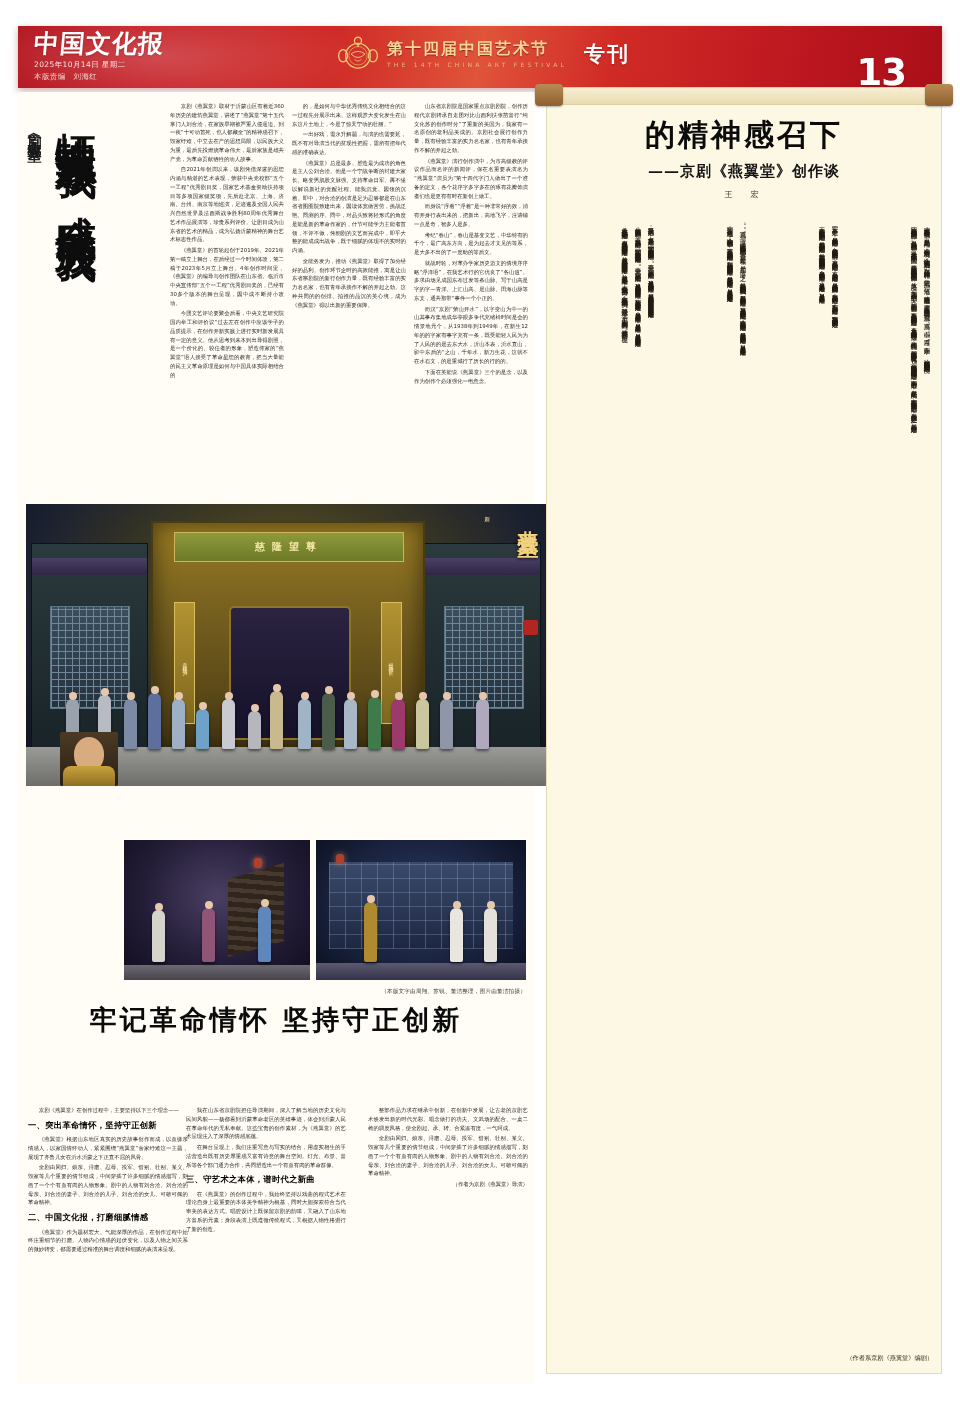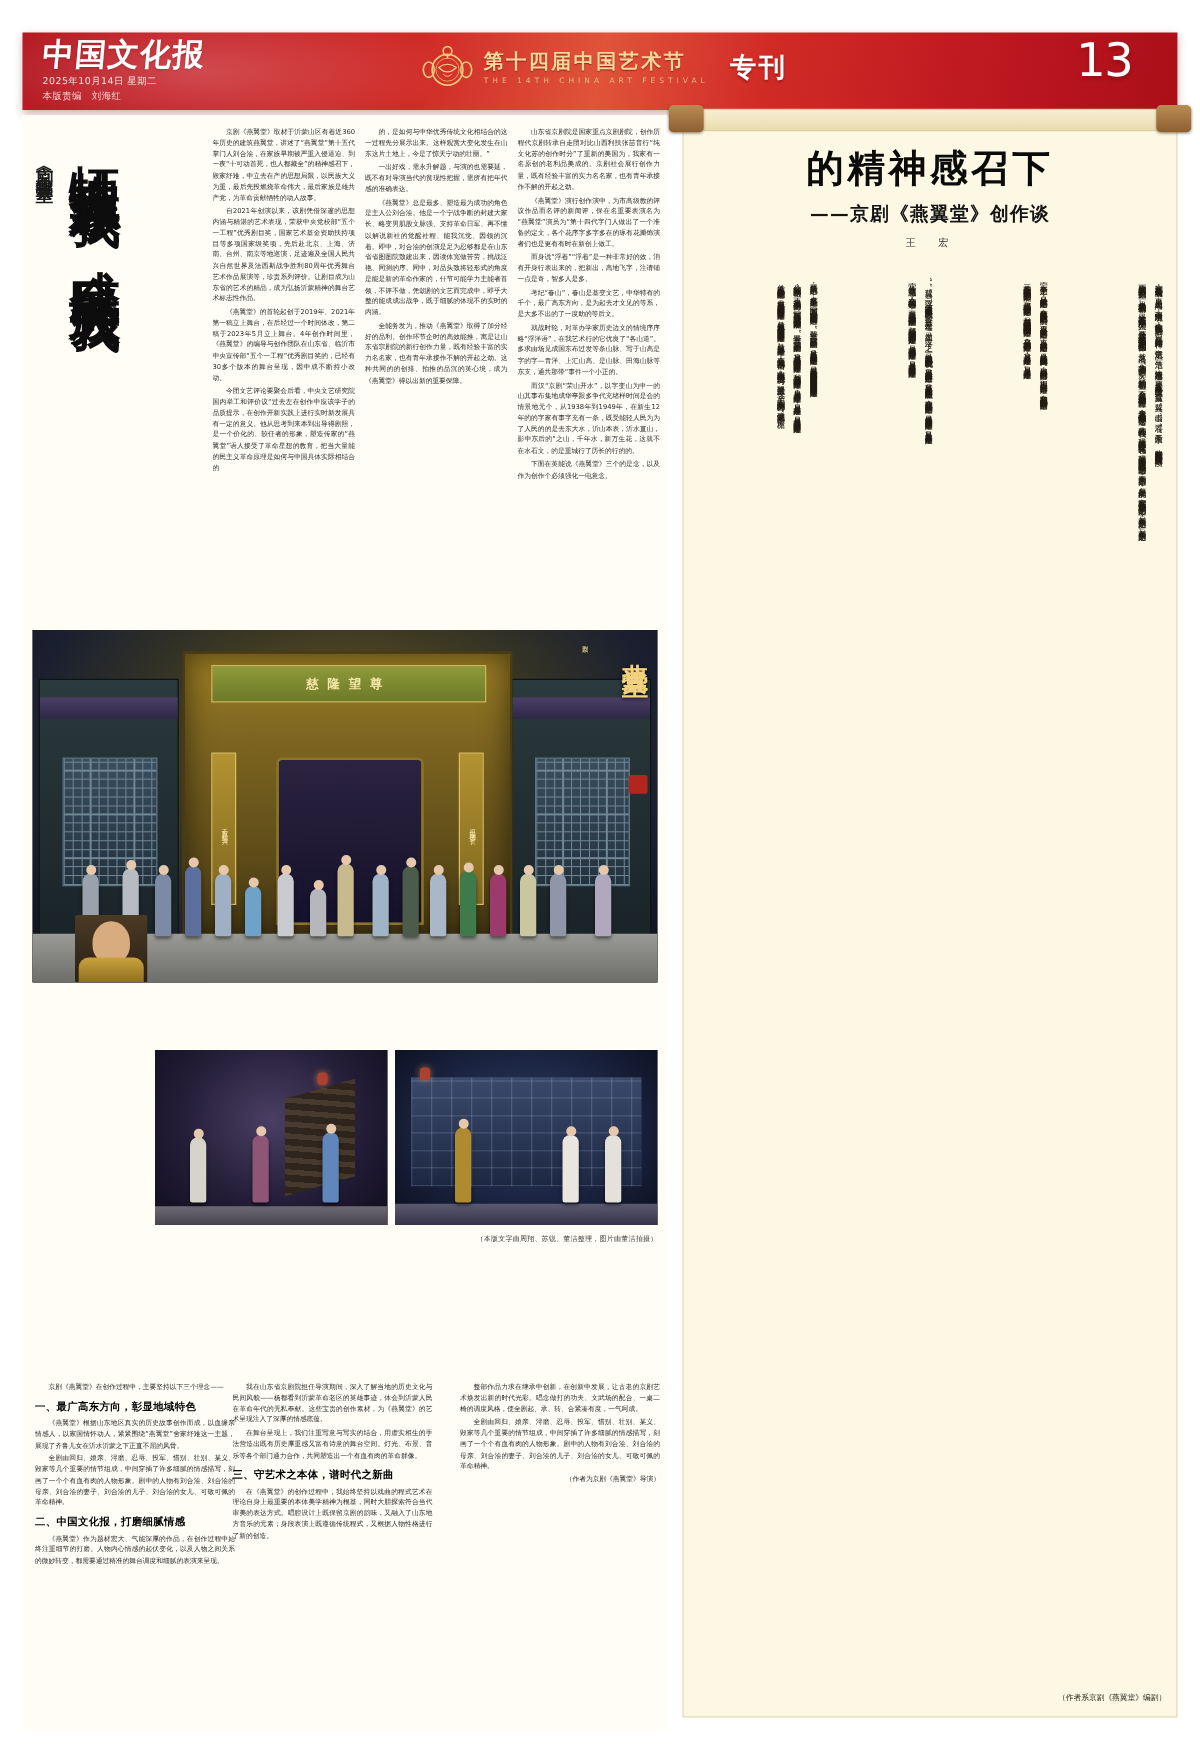--- a/index.html
+++ b/index.html
@@ -38,23 +38,23 @@
     font-size:16px;font-weight:700;color:#f6d79a;letter-spacing:2px;
     text-shadow:0 1px 1px rgba(110,10,10,.6);line-height:1.1;
   }
   .fest-en{font-size:6px;color:#e7b97e;letter-spacing:3.2px;margin-top:3px;}
   .fest-special{
     font-family:"DejaVu Serif","Liberation Serif",serif;
     font-size:21px;font-weight:700;color:#ffffff;letter-spacing:2px;
     margin-left:10px;align-self:center;text-shadow:0 1px 2px rgba(110,10,10,.5);
   }
   .mh-pageno{
-    position:absolute;right:36px;top:1px;
+    position:absolute;right:36px;top:25px;
     font-family:"DejaVu Sans","Liberation Sans",sans-serif;
-    font-size:37px;font-weight:400;color:#ffffff;letter-spacing:-1px;
+    font-size:37px;font-weight:700;color:#ffffff;letter-spacing:-1px;
     text-shadow:0 2px 3px rgba(110,10,10,.45);
   }
 
   
   .page{position:absolute;left:18px;top:92px;width:924px;height:1292px;}
 
   .left-panel{position:absolute;left:0;top:0;width:516px;height:1292px;background:#fffdf6;}
   .right-panel{
     position:absolute;left:528px;top:0;width:396px;height:1282px;
     background:#fdf8e4;border:1px solid #e6dcb8;box-sizing:border-box;
@@ -109,21 +109,21 @@
     position:absolute;
     writing-mode:vertical-rl;
     font-family:"DejaVu Serif","Liberation Serif",serif;
     font-size:6.4px;line-height:2.05;color:#221c14;
     letter-spacing:.4px;overflow:hidden;text-align:justify;
   }
   .vcol p{margin:0;text-indent:2em;}
 
   
   .photo{position:absolute;overflow:hidden;background:#10121c;}
-  .photo-main{left:8px;top:412px;width:500px;height:282px;}
+  .photo-main{left:8px;top:412px;width:500px;height:282px;padding-left:20px;}
   .photo-s1{left:106px;top:748px;width:186px;height:140px;}
   .photo-s2{left:298px;top:748px;width:210px;height:140px;}
 
   .stage-bg{position:absolute;inset:0;
     background:
       radial-gradient(ellipse at 50% 34%,#6e5f2c 0%,#3d3a22 38%,#1b2030 72%,#0c0f18 100%);
   }
   .hall{
     position:absolute;left:24%;top:6%;width:52%;height:82%;
     background:linear-gradient(180deg,#9a7c23 0%,#7d6520 30%,#5c4a18 72%,#3a2f10 100%);
@@ -379,25 +379,26 @@
       <div class="lantern" style="left:20px;top:14px;"></div>
       <div class="floor" style="height:12%;background:linear-gradient(180deg,#5c5a70,#35334a);"></div>
       <div class="actor" style="left:48px;background:#b08a2e;height:60px;"></div>
       <div class="actor" style="left:134px;background:#e8e6df;height:54px;"></div>
       <div class="actor" style="left:168px;background:#e3e1d9;height:54px;"></div>
     </div>
 
     <div class="photo-credit">（本版文字由周翔、苏锐、董洁整理，图片由董洁拍摄）</div>
 
     <div class="bhead">
+      <div class="bhead-main">牢记革命情怀 坚持守正创新</div>
     </div>
 
     <div class="tcol" style="left:10px;top:1014px;width:160px;height:272px;">
       <p>京剧《燕翼堂》在创作过程中，主要坚持以下三个理念——</p>
-      <div class="sub-h">一、最广高东方向，彰显地域特色</div>
+      <div class="sub-h">一、突出革命情怀，坚持守正创新</div>
       <p>《燕翼堂》根据山东地区真实的历史故事创作而成，以血缘亲情感人，以家国情怀动人，紧紧围绕“燕翼堂”舍家纾难这一主题，展现了齐鲁儿女在沂水沂蒙之下正直不屈的风骨。</p>
       <p>全剧由回归、娘亲、浔磨、忍辱、投军、惜别、壮别、某义、毁家等几个重要的情节组成，中间穿插了许多细腻的情感描写，刻画了一个个有血有肉的人物形象。剧中的人物有刘合浍、刘合浍的母亲、刘合浍的妻子、刘合浍的儿子、刘合浍的女儿、可敬可佩的革命精神。</p>
       <div class="sub-h">二、中国文化报，打磨细腻情感</div>
       <p>《燕翼堂》作为题材宏大、气能深厚的作品，在创作过程中始终注重细节的打磨。人物内心情感的起伏变化，以及人物之间关系的微妙转变，都需要通过精准的舞台调度和细腻的表演来呈现。</p>
     </div>
     <div class="tcol" style="left:168px;top:1014px;width:160px;height:272px;">
       <p>我在山东省京剧院担任导演期间，深入了解当地的历史文化与民间风貌——杨都看到沂蒙革命老区的英雄事迹，体会到沂蒙人民在革命年代的无私奉献。这些宝贵的创作素材，为《燕翼堂》的艺术呈现注入了深厚的情感底蕴。</p>
       <p>在舞台呈现上，我们注重写意与写实的结合，用虚实相生的手法营造出既有历史厚重感又富有诗意的舞台空间。灯光、布景、音乐等各个部门通力合作，共同塑造出一个有血有肉的革命群像。</p>
       <div class="sub-h">三、守艺术之本体，谱时代之新曲</div>
       <p>在《燕翼堂》的创作过程中，我始终坚持以戏曲的程式艺术在理论自身上最重要的本体美学精神为根基，同时大胆探索符合当代审美的表达方式。唱腔设计上既保留京剧的韵味，又融入了山东地方音乐的元素；身段表演上既遵循传统程式，又根据人物性格进行了新的创造。</p>

